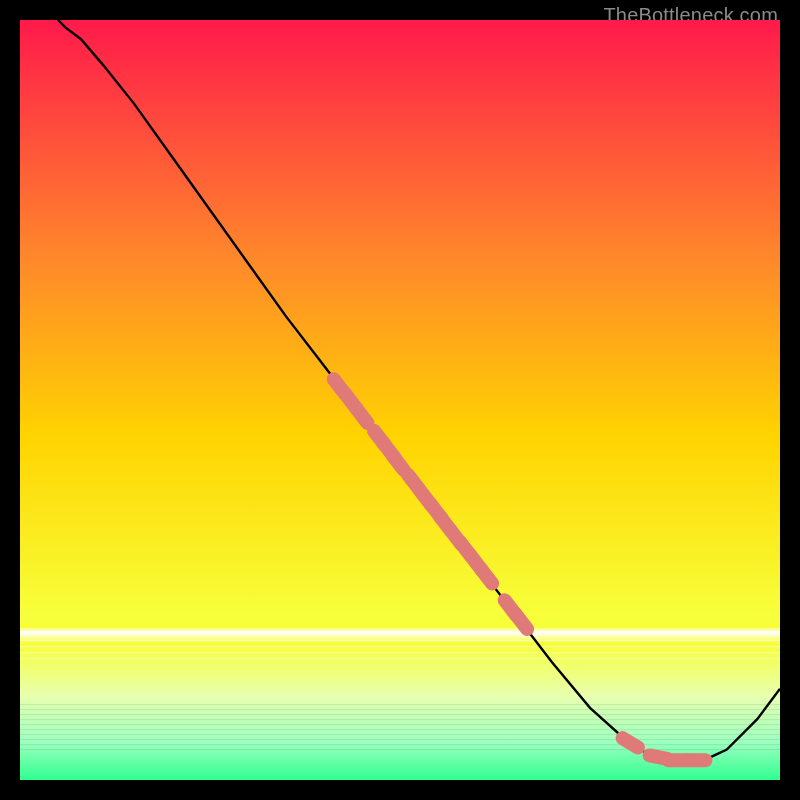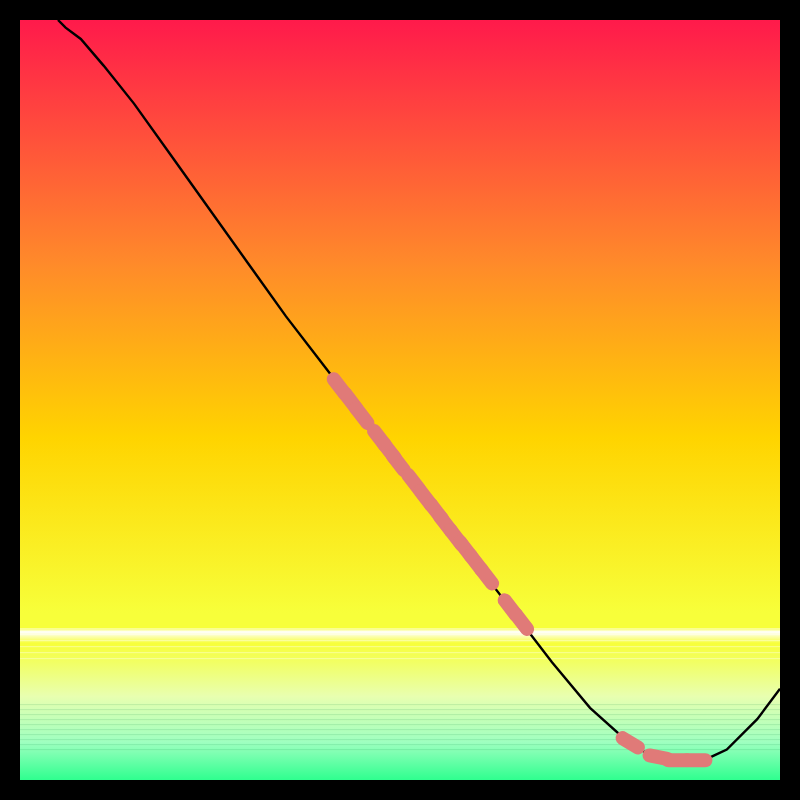--- a/index.html
+++ b/index.html
@@ -4,20 +4,21 @@
 <style>
   html,body{margin:0;padding:0;width:800px;height:800px;background:#000;overflow:hidden;font-family:Arial,Helvetica,sans-serif}
   .frame{position:absolute;inset:0;background:#000}
   .plot{position:absolute;left:20px;top:20px;width:760px;height:760px;overflow:hidden}
   .attrib{position:absolute;right:22px;top:4px;color:#8a8a8a;font-size:20px;letter-spacing:.2px}
   svg{display:block}
 </style>
 </head>
 <body>
 <div class="frame">
+  <div class="attrib">TheBottleneck.com</div>
   <div class="plot">
     <svg id="svg" width="760" height="760" viewBox="0 0 760 760">
         <defs>
           <linearGradient id="bg" x1="0" y1="0" x2="0" y2="1">
             <stop offset="0%" stop-color="#ff1a4b"></stop>
             <stop offset="32%" stop-color="#ff8a2a"></stop>
             <stop offset="55%" stop-color="#ffd400"></stop>
             <stop offset="78%" stop-color="#f7ff3a"></stop>
             <stop offset="80%" stop-color="#f7ff3a"></stop>
             <stop offset="80.5%" stop-color="#ffffff"></stop>

